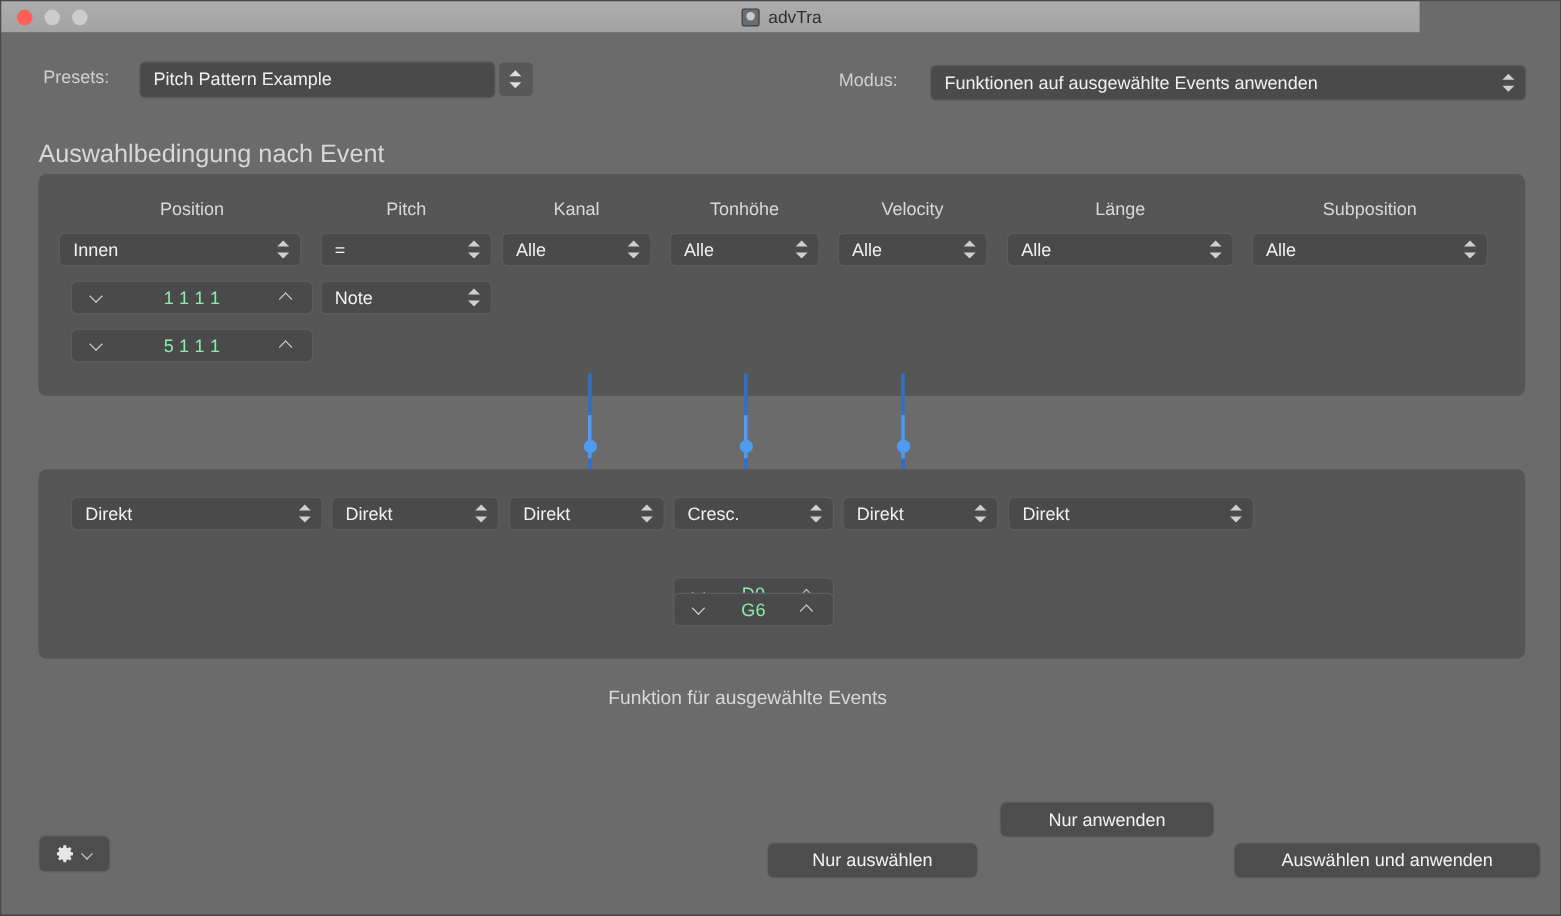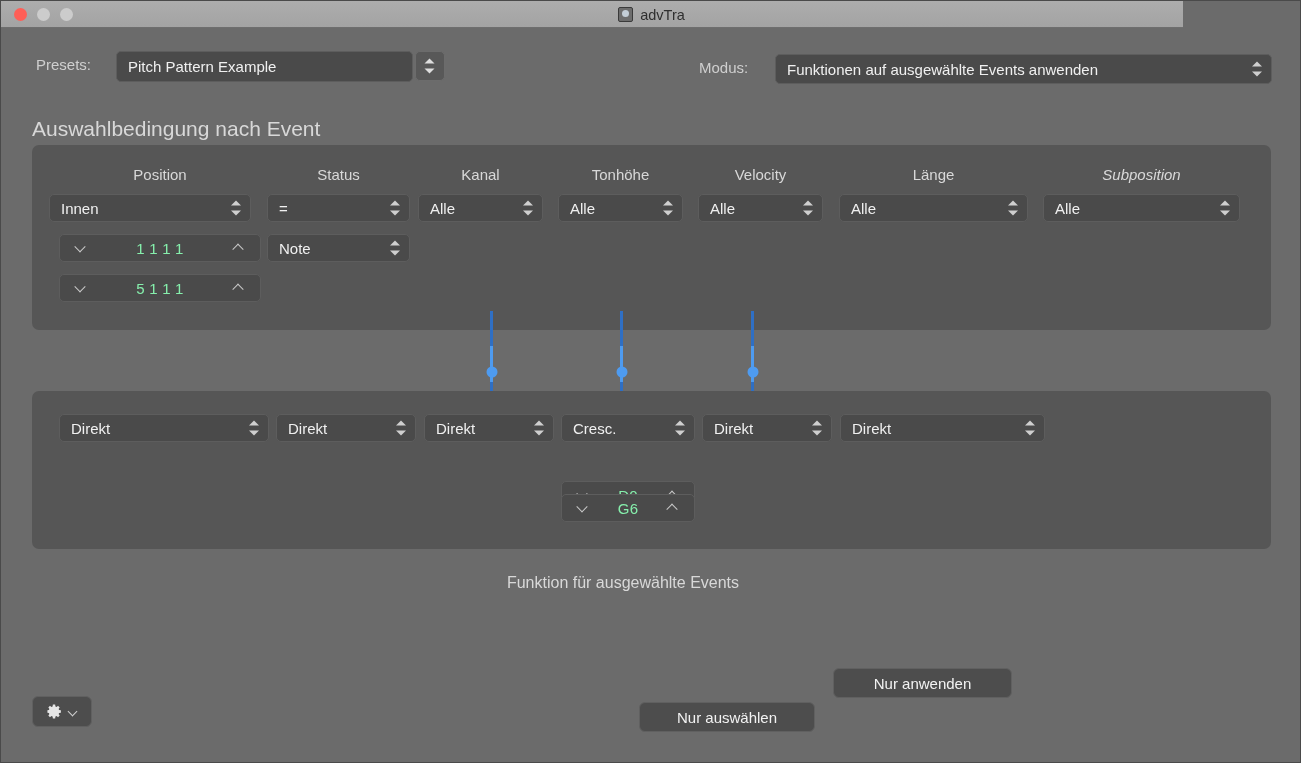--- a/index.html
+++ b/index.html
@@ -285,26 +285,26 @@
   <div class="popup" style="left:774px;top:53px;width:497px;height:30px;">
     <span>Funktionen auf ausgewählte Events anwenden</span>
     <span class="arrows"></span>
   </div>
 
   <div class="lbl" style="position:absolute;left:31px;top:116px;font-size:21px;">Auswahlbedingung nach Event</div>
 
   <div class="panel" style="left:31px;top:144px;width:1239px;height:185px;"></div>
 
   <div class="lbl" style="position:absolute;left:58px;top:165px;width:202px;text-align:center;">Position</div>
-  <div class="lbl" style="position:absolute;left:266px;top:165px;width:143px;text-align:center;">Status</div>
+  <div class="lbl" style="position:absolute;left:266px;top:165px;width:143px;text-align:center;">Pitch</div>
   <div class="lbl" style="position:absolute;left:417px;top:165px;width:125px;text-align:center;">Kanal</div>
   <div class="lbl" style="position:absolute;left:557px;top:165px;width:125px;text-align:center;">Tonhöhe</div>
   <div class="lbl" style="position:absolute;left:697px;top:165px;width:125px;text-align:center;">Velocity</div>
   <div class="lbl" style="position:absolute;left:838px;top:165px;width:189px;text-align:center;">Länge</div>
-  <div class="lbl" style="position:absolute;left:1042px;top:165px;width:197px;text-align:center;font-style:italic;">Subposition</div>
+  <div class="lbl" style="position:absolute;left:1042px;top:165px;width:197px;text-align:center;">Subposition</div>
 
   <div class="popup" style="left:48px;top:193px;width:202px;">
     <span>Innen</span>
     <span class="arrows"></span>
   </div>
   <div class="popup" style="left:266px;top:193px;width:143px;">
     <span>=</span>
     <span class="arrows"></span>
   </div>
   <div class="popup" style="left:417px;top:193px;width:125px;">
@@ -405,14 +405,17 @@
     </svg>
     <span class="dchev"></span>
   </div>
 
   <div class="btn" style="left:638px;top:701px;width:176px;">
     <span>Nur auswählen</span>
   </div>
   <div class="btn" style="left:832px;top:667px;width:179px;">
     <span>Nur anwenden</span>
   </div>
+  <div class="btn" style="left:1027px;top:701px;width:256px;">
+    <span>Auswählen und anwenden</span>
+  </div>
 
 </div>
 
 </body></html>

